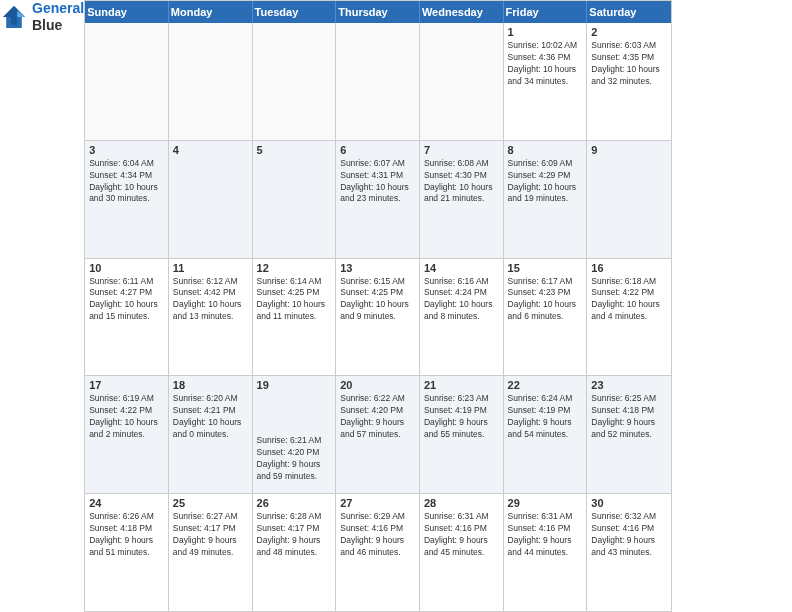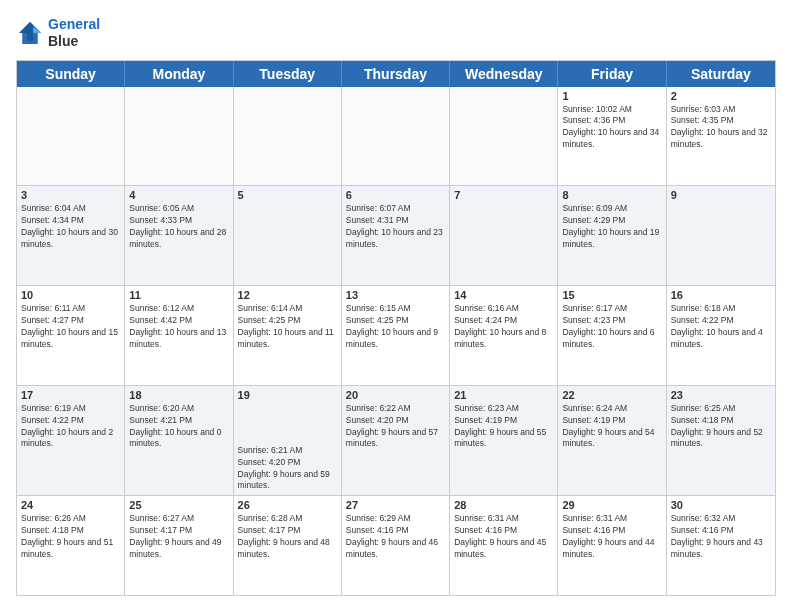--- a/index.html
+++ b/index.html
@@ -4,25 +4,25 @@
   <style>
     * { margin: 0; padding: 0; box-sizing: border-box; }
     body {
       width: 792px;
       height: 612px;
       font-family: Arial, sans-serif;
       background: #fff;
       overflow: hidden;
     }
     .page {
-      width: 792px;
+      width: 672px;
       height: 612px;
-      padding: 16px;
-      display: flex;
-      flex-direction: column;
+      padding: 0;
+      display: flex;
+      flex-direction: row;
     }
     .header {
       display: flex;
       align-items: flex-start;
       justify-content: space-between;
       margin-bottom: 10px;
     }
     .logo {
       display: flex;
       align-items: center;
@@ -59,23 +59,23 @@
       flex-direction: column;
       border: 1px solid #ccc;
     }
     .cal-header {
       display: grid;
       grid-template-columns: repeat(7, 1fr);
       background: #2a6db5;
     }
     .cal-header-cell {
       color: #fff;
-      font-size: 14px;
+      font-size: 11px;
       font-weight: bold;
-      text-align: center;
+      text-align: left;
       padding: 5px 2px;
       border-right: 1px solid #4a8fd5;
     }
     .cal-header-cell:last-child { border-right: none; }
     .cal-body {
       flex: 1;
       display: flex;
       flex-direction: column;
     }
     .cal-row {
@@ -162,35 +162,35 @@
         </div>
         <div class="cal-row">
           <div class="cal-cell shaded">
             <span class="day-num">3</span>
             <div class="day-info" style="white-space: pre-line;">Sunrise: 6:04 AM
 Sunset: 4:34 PM
 Daylight: 10 hours and 30 minutes.</div>
           </div>
           <div class="cal-cell shaded">
             <span class="day-num">4</span>
-            <div class="day-info" style="white-space: pre-line;">Sunrise: 6:05 AM
-Sunset: 4:33 PM
-Daylight: 10 hours and 28 minutes.</div>
           </div>
           <div class="cal-cell shaded">
             <span class="day-num">5</span>
           </div>
           <div class="cal-cell shaded">
             <span class="day-num">6</span>
             <div class="day-info" style="white-space: pre-line;">Sunrise: 6:07 AM
 Sunset: 4:31 PM
 Daylight: 10 hours and 23 minutes.</div>
           </div>
           <div class="cal-cell shaded">
             <span class="day-num">7</span>
+            <div class="day-info" style="white-space: pre-line;">Sunrise: 6:08 AM
+Sunset: 4:30 PM
+Daylight: 10 hours and 21 minutes.</div>
           </div>
           <div class="cal-cell shaded">
             <span class="day-num">8</span>
             <div class="day-info" style="white-space: pre-line;">Sunrise: 6:09 AM
 Sunset: 4:29 PM
 Daylight: 10 hours and 19 minutes.</div>
           </div>
           <div class="cal-cell shaded">
             <span class="day-num">9</span>
           </div>

